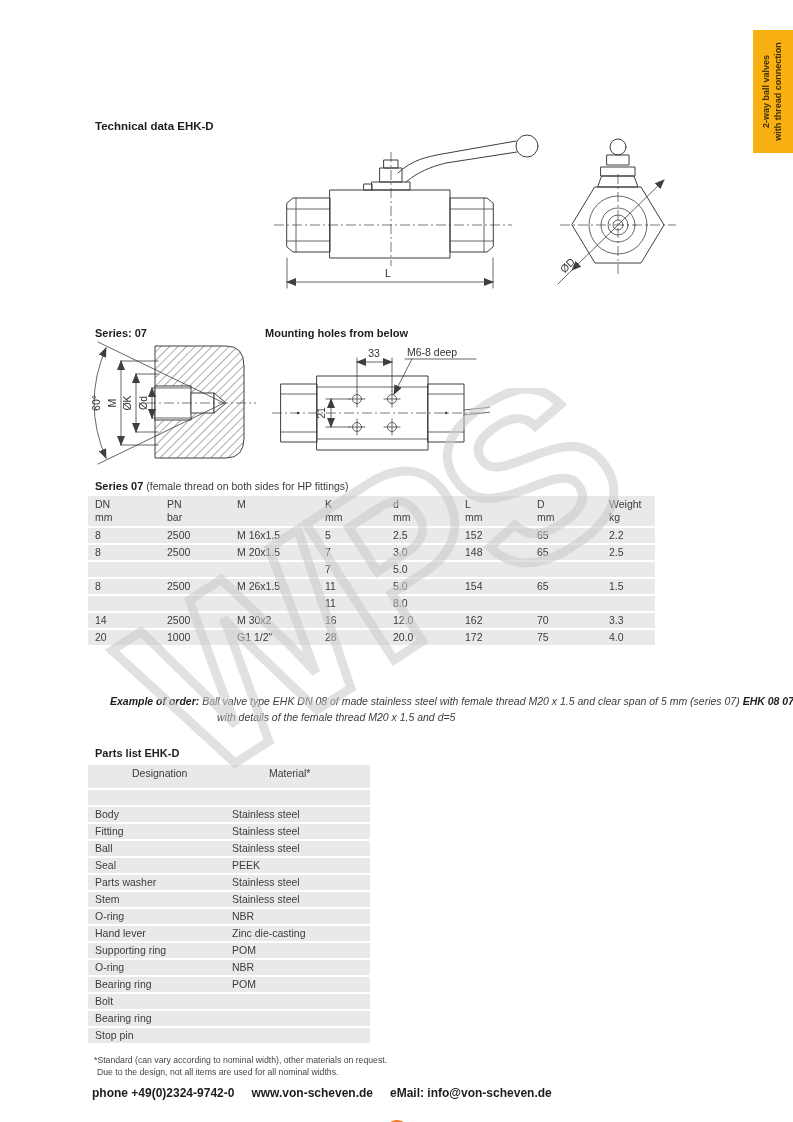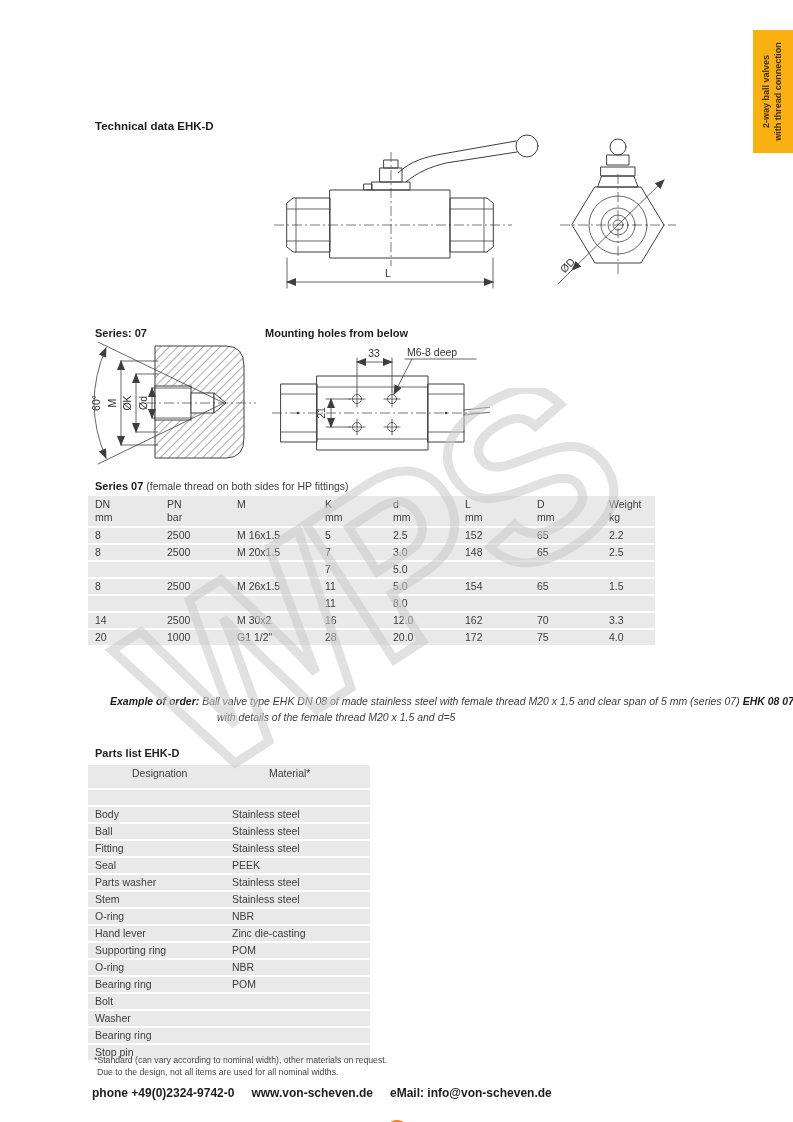--- a/index.html
+++ b/index.html
@@ -373,28 +373,28 @@
       <tbody>
         <tr>
           <td></td>
           <td></td>
         </tr>
         <tr>
           <td>Body</td>
           <td>Stainless steel</td>
         </tr>
         <tr>
+          <td>Fitting</td>
+          <td>Stainless steel</td>
+        </tr>
+        <tr>
           <td>Ball</td>
           <td>Stainless steel</td>
         </tr>
         <tr>
-          <td>Fitting</td>
-          <td>Stainless steel</td>
-        </tr>
-        <tr>
           <td>Seal</td>
           <td>PEEK</td>
         </tr>
         <tr>
           <td>Parts washer</td>
           <td>Stainless steel</td>
         </tr>
         <tr>
           <td>Stem</td>
           <td>Stainless steel</td>
@@ -414,24 +414,20 @@
         <tr>
           <td>O-ring</td>
           <td>NBR</td>
         </tr>
         <tr>
           <td>Bearing ring</td>
           <td>POM</td>
         </tr>
         <tr>
           <td>Bolt</td>
-          <td></td>
-        </tr>
-        <tr>
-          <td>Washer</td>
           <td></td>
         </tr>
         <tr>
           <td>Bearing ring</td>
           <td></td>
         </tr>
         <tr>
           <td>Stop pin</td>
           <td></td>
         </tr>

